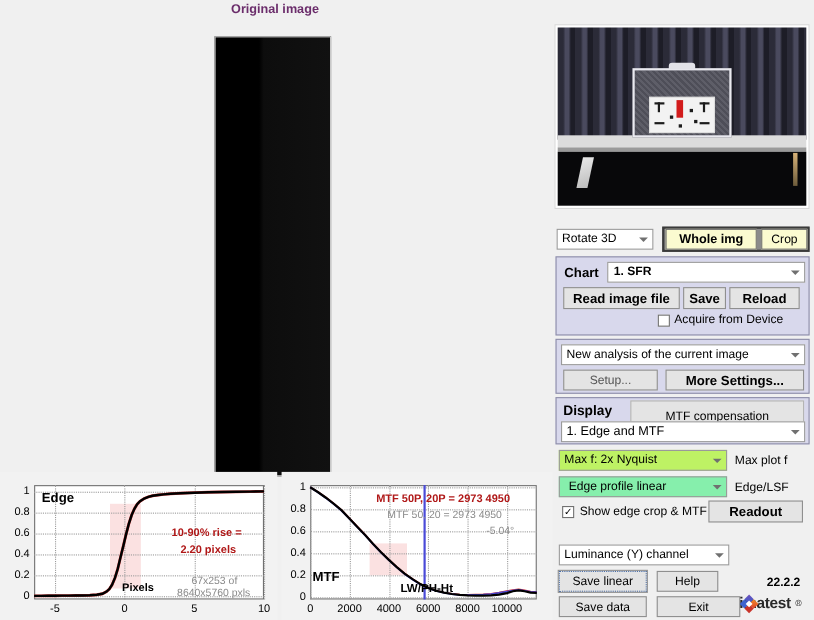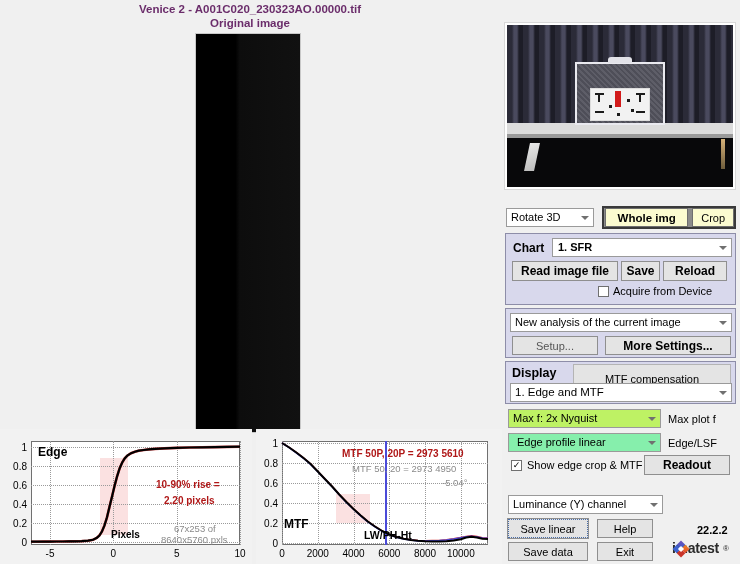--- a/index.html
+++ b/index.html
@@ -156,21 +156,21 @@
   #edgelsf-label{left:668px;top:437px;font-size:11px;}
   #showedge-row{left:511px;top:459px;display:flex;align-items:center;gap:5px;}
   #readout-btn{left:644px;top:455px;width:86px;height:20px;font-weight:bold;font-size:12px;}
   #lum-select{left:508px;top:495px;width:155px;height:19px;background:#fff;
     border:1px solid #9a9a9a;box-sizing:border-box;font-size:11px;padding:2px 16px 0 4px;}
 
   #save-screen-btn{left:508px;top:519px;width:80px;height:19px;
     border:1px dotted #4a6ea8;outline:1px solid #8f8f8f;}
   #help-btn{left:597px;top:519px;width:56px;height:19px;}
   #save-data-btn{left:508px;top:542px;width:80px;height:19px;}
-  #exit-btn{left:597px;top:542px;width:56px;height:19px;}
+  #exit-btn{left:597px;top:542px;width:76px;height:19px;}
   #version-label{left:697px;top:524px;font-weight:bold;font-size:11px;text-align:center;}
   #imatest-logo{left:672px;top:540px;display:flex;align-items:center;gap:4px;}
   #imatest-text{font-weight:bold;font-size:14px;color:#2a2a2a;letter-spacing:-.3px;}
 
   
   .chartbox{background:#f2f2f2;}
   #edge-chart{left:0px;top:429px;width:252px;height:135px;}
   #mtf-chart{left:256px;top:429px;width:246px;height:135px;}
   .plotarea{position:absolute;background:#fff;border:1px solid #707070;box-sizing:border-box;}
   .ytick{position:absolute;right:0;transform:translateY(-50%);font-size:10px;text-align:right;color:#000;}
@@ -180,21 +180,20 @@
   .plottitle{position:absolute;font-weight:bold;font-size:12px;color:#000;}
   .annot-red{position:absolute;color:#b01818;font-weight:bold;font-size:10px;white-space:nowrap;}
   .annot-gray{position:absolute;color:#8a8a8a;font-size:9.5px;white-space:nowrap;}
   .shade{position:absolute;background:rgba(235,120,120,.22);}
   svg{position:absolute;left:0;top:0;overflow:visible;}
 </style>
 </head>
 <body>
 
 <div class="abs" id="title-block">
-  <div>Venice 2 - A001C020_230323AO.00000.tif</div>
   <div>Original image</div>
 </div>
 
 <div class="abs" id="original-image"></div>
 
 <div class="abs" id="thumbnail">
   <div class="th-curtain"></div>
   <div class="th-table-top"></div>
   <div class="th-table-edge"></div>
   <div class="th-table-body"></div>
@@ -373,17 +372,17 @@
       <div class="gridh" style="left:26px;top:14px;width:206px;"></div>
       <div class="ytick" style="right:224px;top:14px;">1</div>
       <div style="position:absolute;left:129px;top:12px;width:1.5px;height:104px;background:#4a4ad8;"></div>
       <svg width="246" height="135">
         <path d="M26.0,14.0 L33.2,18.3 L40.3,23.3 L47.5,28.8 L54.6,34.8 L61.8,42.3 L68.9,49.8 L76.1,57.3 L83.2,65.3 L90.4,72.8 L97.5,79.8 L104.7,86.3 L111.8,92.3 L119.0,97.3 L126.1,101.8 L133.3,105.3 L140.4,107.8 L147.6,109.6 L154.8,110.8 L161.9,111.6 L169.1,111.8 L176.2,111.6 L183.4,111.4 L190.5,110.8 L197.7,109.8 L204.8,108.4 L210.2,107.4 L215.5,106.8 L220.9,107.6 L226.3,108.7 L232.0,109.0" fill="none" stroke="#d03030" stroke-width="1.5"></path>
         <path d="M26.0,14.0 L33.2,18.7 L40.3,23.8 L47.5,29.3 L54.6,35.4 L61.8,42.8 L68.9,50.3 L76.1,57.8 L83.2,65.8 L90.4,73.4 L97.5,80.3 L104.7,86.9 L111.8,92.9 L119.0,97.9 L126.1,102.3 L133.3,105.8 L140.4,108.2 L147.6,109.9 L154.8,111.1 L161.9,111.9 L169.1,112.0 L176.2,111.8 L183.4,111.6 L190.5,111.0 L197.7,110.0 L204.8,108.8 L210.2,107.8 L215.5,107.2 L220.9,108.0 L226.3,109.0 L232.0,109.2" fill="none" stroke="#4a4ad8" stroke-width="1.5"></path>
         <path d="M26.0,14.0 L33.2,18.5 L40.3,23.5 L47.5,29.0 L54.6,35.0 L61.8,42.5 L68.9,50.0 L76.1,57.5 L83.2,65.5 L90.4,73.0 L97.5,80.0 L104.7,86.5 L111.8,92.5 L119.0,97.5 L126.1,102.0 L133.3,105.5 L140.4,108.0 L147.6,109.8 L154.8,111.0 L161.9,111.8 L169.1,112.2 L176.2,112.4 L183.4,112.5 L190.5,112.2 L197.7,111.6 L204.8,110.2 L210.2,108.5 L215.5,107.8 L220.9,108.5 L226.3,109.8 L232.0,110.0" fill="none" stroke="#000000" stroke-width="2.0"></path>
       </svg>
       <div class="plottitle" style="left:28px;top:88px;">MTF</div>
       <div class="plottitle" style="left:108px;top:100px;font-size:10.5px;">LW/PH-Ht</div>
-      <div class="annot-red" style="left:86px;top:19px;">MTF 50P, 20P = 2973  5610</div>
+      <div class="annot-red" style="left:86px;top:19px;">MTF 50P, 20P = 2973  4950</div>
       <div class="annot-gray" style="left:96px;top:34px;">MTF 50, 20  =  2973  4950</div>
       <div class="annot-gray" style="left:186px;top:48px;">-5.04°</div>
     </div>
 </div>
 
 </body></html>

